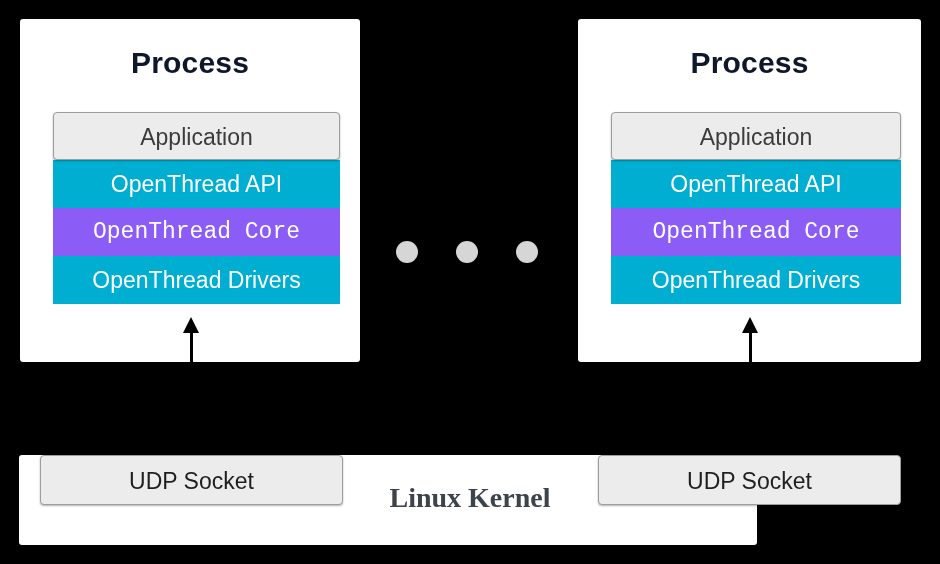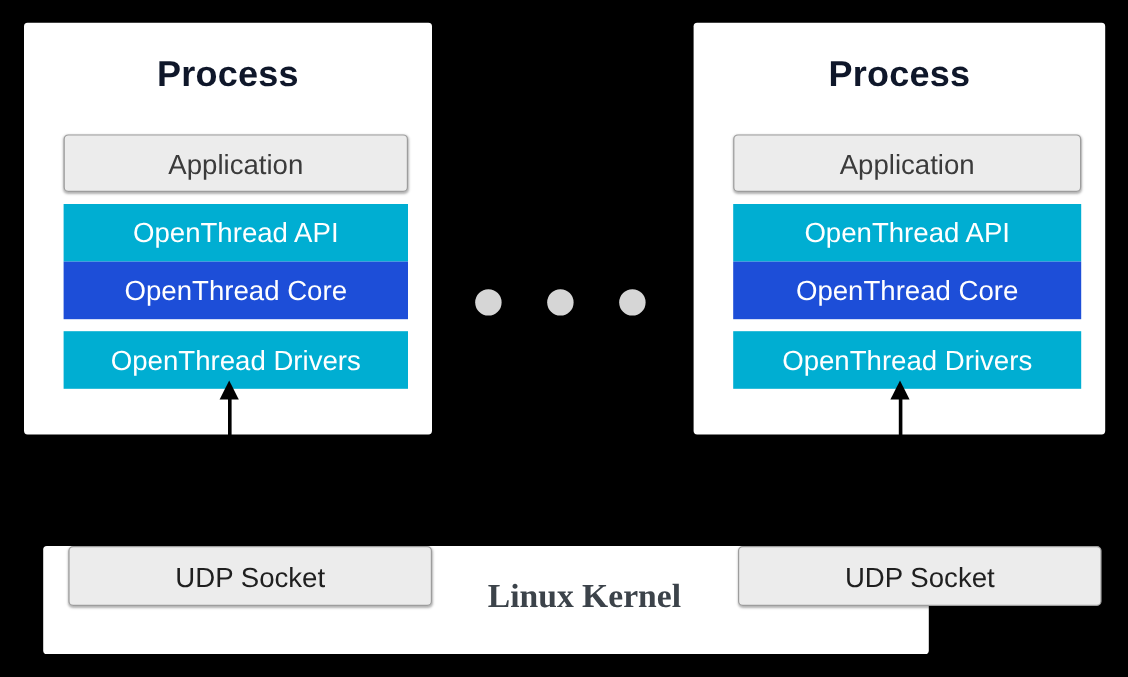--- a/index.html
+++ b/index.html
@@ -58,25 +58,25 @@
     border: 1px solid #9d9d9d;
     border-radius: 4px;
     color: #3b3b3b;
     box-shadow: 0 1px 2px rgba(0,0,0,0.30);
     position: relative;
     z-index: 2;
   }
   .layer.cyan {
     background: #00aed2;
     color: #ffffff;
-    margin-top: 10px;
   }
   .layer.navy {
-    background: #1d4ed8;
+    background: #8b5cf6;
     color: #ffffff;
+    font-family: Liberation Mono, monospace;
   }
 
   
   .arrow {
     position: absolute;
     width: 22px;
     height: 46px;
   }
   .arrow .shaft {
     position: absolute;
@@ -113,21 +113,21 @@
     border-radius: 50%;
     background: #d6d6d6;
   }
   .dot.d1 { left: 0px; }
   .dot.d2 { left: 60px; }
   .dot.d3 { left: 120px; }
 
   
   #kernel-panel {
     position: absolute;
-    left: 36px;
+    left: 19px;
     top: 455px;
     width: 738px;
     height: 90px;
     background: #ffffff;
     border-radius: 3px;
     box-shadow: 0 1px 3px rgba(0,0,0,0.35);
   }
   .udp-socket {
     position: absolute;
     top: 0px;

